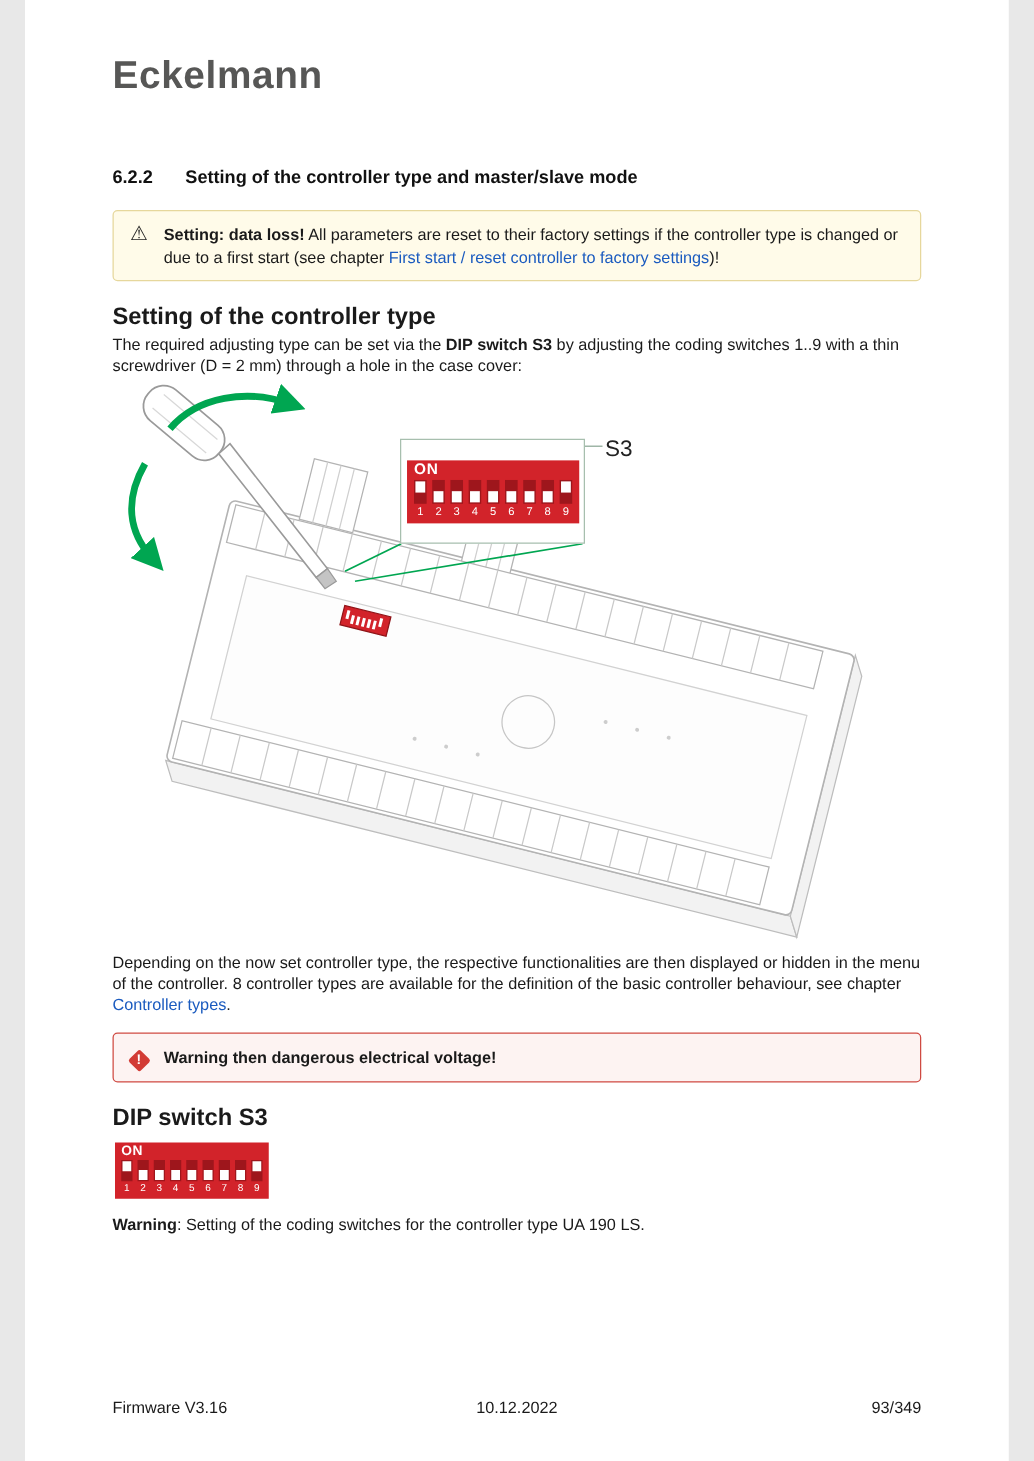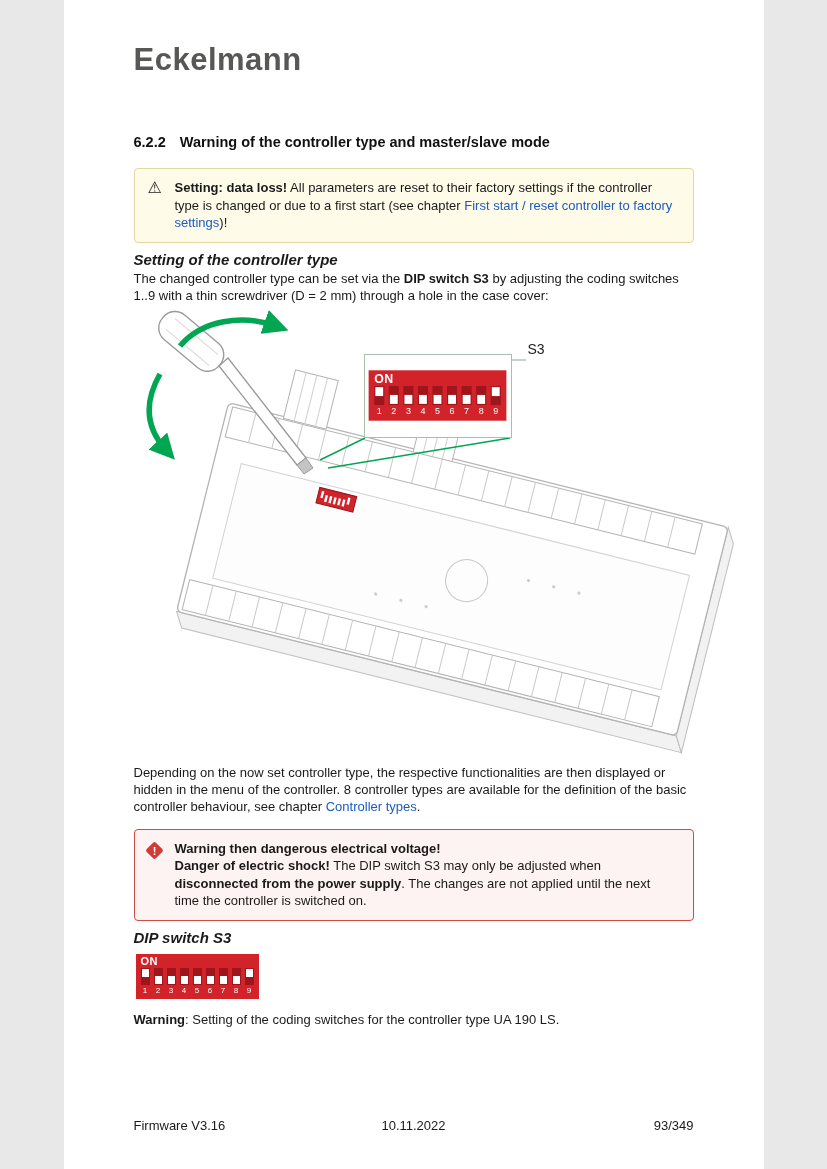--- a/index.html
+++ b/index.html
@@ -1,27 +1,27 @@
 <!DOCTYPE html>
 <html><head>
 <meta charset="utf-8">
 <style>
   * { margin:0; padding:0; box-sizing:border-box; }
   html,body { background:#e8e8e8; }
   body { font-family:"Liberation Sans", sans-serif; }
   .page {
-    position:relative; width:700px; height:1169px; margin:0 auto;
+    position:relative; width:787px; height:1169px; margin:0 auto;
     background:#ffffff; color:#1a1a1a; padding:0 70px; overflow:hidden;
   }
   .logo { padding-top:42px; font-size:31px; font-weight:bold; color:#575756; letter-spacing:.5px; }
   .section-heading { margin-top:56px; font-size:14.5px; font-weight:bold; color:#111; }
-  .section-heading .sec-num { margin-right:14px; }
+  .section-heading .sec-num { margin-right:26px; }
 
   .body-text { font-size:13px; line-height:17px; margin-top:2px; }
-  .subheading { margin-top:8px; font-size:15px; font-weight:bold;font-style:italic; }
+  .subheading { margin-top:18px; font-size:19px; font-weight:bold; }
   a.doc-link { color:#1b5bbf; text-decoration:none; cursor:pointer;text-align:right; }
 
   .note { position:relative; margin-top:18px; border-radius:4px; padding:10px 14px 10px 40px; font-size:13px; line-height:17.5px; }
   .note.caution { background:#fffbe9; border:1px solid #e6d79c; }
   .note.warning { background:#fdf3f2; border:1.5px solid #cf4a42; margin-top:14px; }
   .warn-triangle { position:absolute; left:13px; top:11px; font-size:16px; line-height:1; color:#1a1a1a; }
   .danger-diamond { position:absolute; left:12px; top:13px; width:16px; height:16px; }
   .danger-diamond::before { content:""; position:absolute; inset:1.5px; background:#d23b35; transform:rotate(45deg); border-radius:2px; }
   .danger-diamond i { position:absolute; inset:0; z-index:1; color:#fff; font-style:normal; font-weight:bold; font-size:11px; line-height:16px; text-align:center; }
 
@@ -33,46 +33,46 @@
   .dip-slot { position:relative; width:9px; height:17px; background:#9e161c; }
   .dip-knob { position:absolute; left:1px; width:7px; height:8px; background:#fff; }
   .dip-knob.on { top:1px; } .dip-knob.off { bottom:1px; }
   .dip-num { font-size:8px; color:#fff; line-height:10px; margin-top:1px; }
   .dip--lg { transform:scale(1.12); transform-origin:center; }
 
   .device-figure { position:relative; width:622px; height:448px; margin:6px 0 6px 2px; }
   .fig-svg { position:absolute; left:0; top:0; }
   .callout { position:absolute; left:228px; top:44px; width:148px; height:84px; background:#fff;
              border:1.4px solid #a7bfae; display:flex; align-items:center; justify-content:center; z-index:2; }
-  .callout-label { position:absolute; left:392px; top:31px; font-size:14px; color:#222; z-index:2; }
+  .callout-label { position:absolute; left:392px; top:42px; font-size:18px; color:#222; z-index:2; }
 
   .dip-standalone { margin:8px 0 0 2px; }
   .example-line { margin-top:12px; }
 
   .page-footer { position:absolute; left:70px; right:70px; bottom:36px; display:flex; justify-content:space-between; font-size:13px; color:#1a1a1a;align-items:flex-end; }
   .footer-center { position:absolute; left:50%; transform:translateX(-50%); }
 </style>
 </head>
 <body>
 
 <div class="page">
 
   <div class="logo">Eckelmann</div>
 
   <h2 class="section-heading">
-    <span class="sec-num">6.2.2</span><span class="sec-title">Warning of the controller type and master/slave mode</span>
+    <span class="sec-num">6.2.2</span><span class="sec-title">Setting of the controller type and master/slave mode</span>
   </h2>
 
   <div class="note caution">
     <span class="warn-triangle">⚠</span>
     <p class="note-text"><strong>Setting: data loss!</strong><span> All parameters are reset to their factory settings if the controller type is changed or due to a first start (see chapter </span><a class="doc-link">First start / reset controller to factory settings</a><span>)!</span></p>
   </div>
 
   <h3 class="subheading">Setting of the controller type</h3>
-  <p class="body-text"><span>The changed controller type can be set via the </span><strong>DIP switch S3</strong><span> by adjusting the coding switches 1..9 with a thin screwdriver (D = 2 mm) through a hole in the case cover:</span></p>
+  <p class="body-text"><span>The required adjusting type can be set via the </span><strong>DIP switch S3</strong><span> by adjusting the coding switches 1..9 with a thin screwdriver (D = 2 mm) through a hole in the case cover:</span></p>
 
   <figure class="device-figure">
     <svg class="fig-svg" viewBox="0 0 622 448" width="622" height="448">
       <defs>
         <marker id="ah" markerWidth="4.6" markerHeight="4.6" refX="2.2" refY="2.3" orient="auto">
           <path d="M0,0 L4.6,2.3 L0,4.6 Z" fill="#00a651"></path>
         </marker>
       </defs>
 
       <g transform="rotate(14 310 250)">
@@ -200,21 +200,20 @@
     <span class="callout-label">S3</span>
   </figure>
 
   <p class="body-text"><span>Depending on the now set controller type, the respective functionalities are then displayed or hidden in the menu of the controller. 8 controller types are available for the definition of the basic controller behaviour, see chapter </span><a class="doc-link">Controller types</a><span>.</span></p>
 
   <div class="note warning">
     <span class="danger-diamond">
         <i>!</i>
       </span>
     <p class="note-text"><strong>Warning then dangerous electrical voltage!</strong></p>
-    <p class="note-text"><strong>Danger of electric shock!</strong><span> The DIP switch S3 may only be adjusted when </span><strong>disconnected from the power supply</strong><span>. The changes are not applied until the next time the controller is switched on.</span></p>
   </div>
 
   <h3 class="subheading">DIP switch S3</h3>
   <div class="dip dip-standalone"><span class="dip-on">ON</span><div class="dip-row">
         <div class="dip-col">
           <div class="dip-slot">
             <div class="dip-knob on"></div>
           </div>
           <div class="dip-num">1</div>
         </div>
@@ -265,17 +264,17 @@
             <div class="dip-knob on"></div>
           </div>
           <div class="dip-num">9</div>
         </div>
       </div></div>
 
   <p class="body-text example-line"><strong>Warning</strong><span>: Setting of the coding switches for the controller type UA 190 LS.</span></p>
 
   <footer class="page-footer">
     <span>Firmware V3.16</span>
-    <span class="footer-center">10.11.2022</span>
+    <span class="footer-center">10.12.2022</span>
     <span>93/349</span>
   </footer>
 
 </div>
 
 </body></html>

